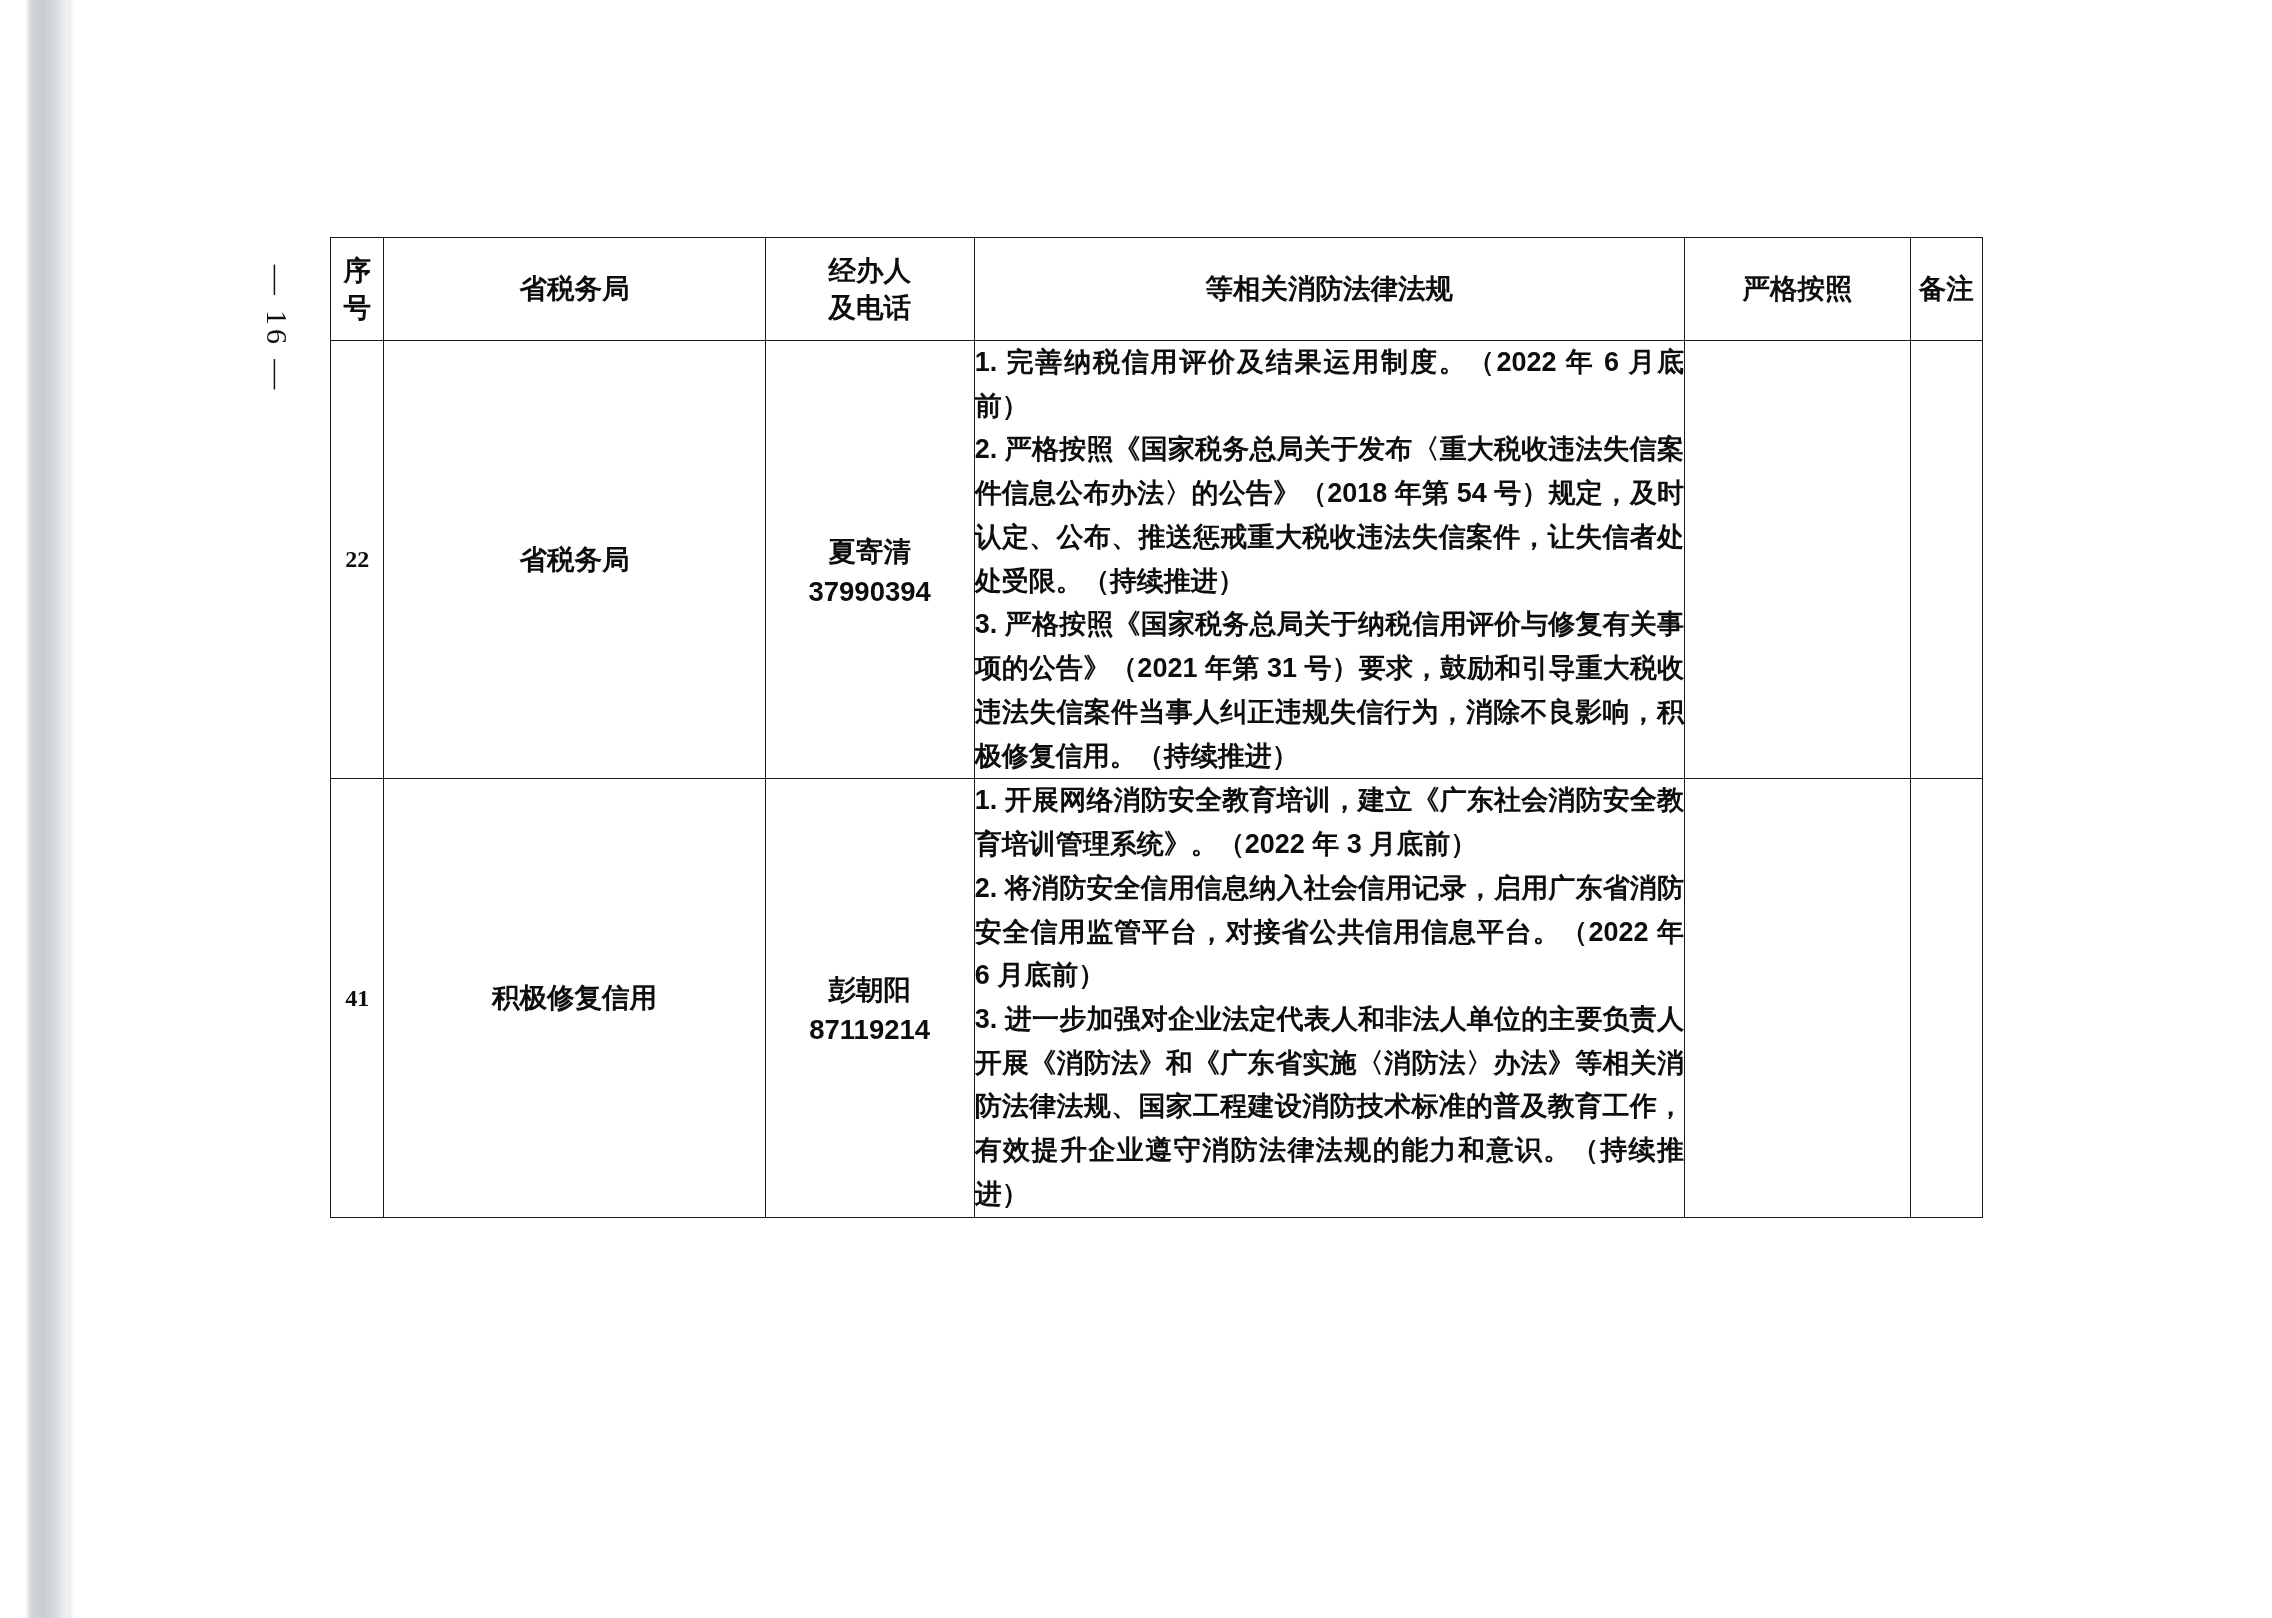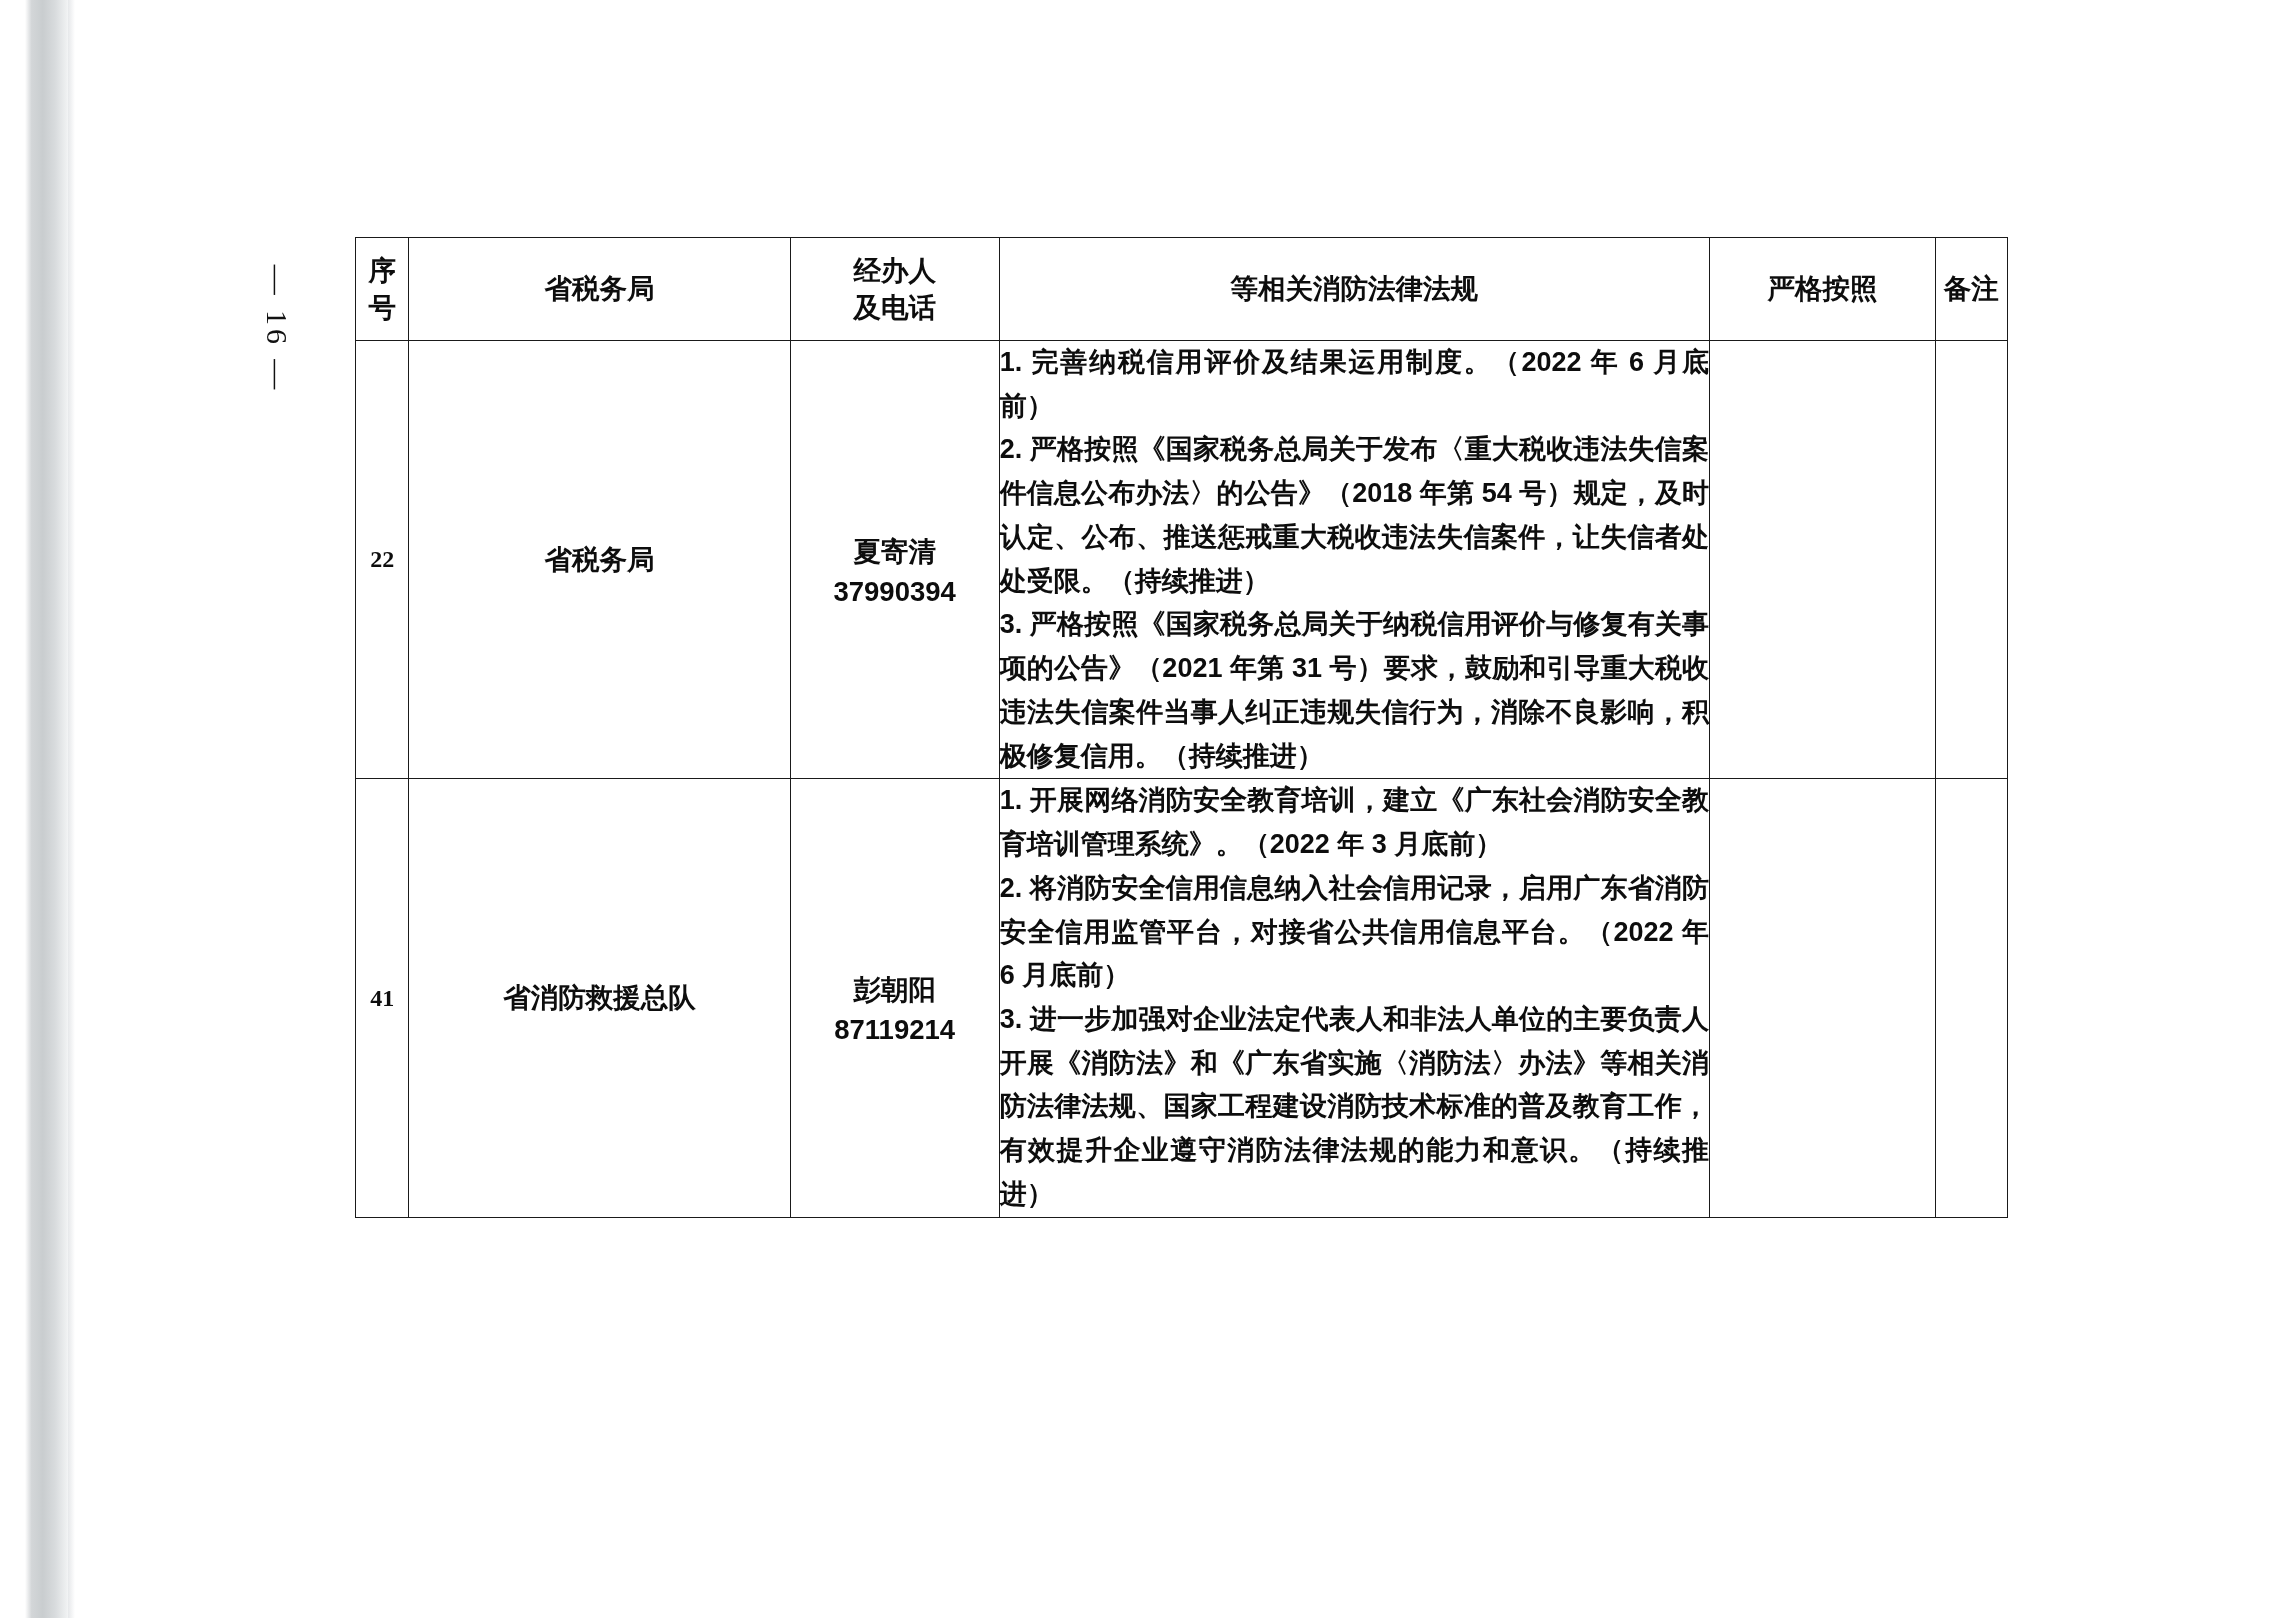--- a/index.html
+++ b/index.html
@@ -58,21 +58,21 @@
     white-space: nowrap;
     font-family: "Liberation Serif", "DejaVu Serif", serif;
     font-size: 30px;
     letter-spacing: 3.9px;
     color: #111111;
   }
 
   
   .doc-table {
     position: absolute;
-    left: 355px;
+    left: 330px;
     top: 237px;
     width: 1653px;
     border-collapse: collapse;
     table-layout: fixed;
     color: #0d0d0d;
   }
   .doc-table td, .doc-table th {
     border: 1.3px solid #1a1a1a;
     vertical-align: middle;
     padding: 0;
@@ -168,21 +168,21 @@
           <p>1. 完善纳税信用评价及结果运用制度。（2022 年 6 月底前）</p>
           <p>2. 严格按照《国家税务总局关于发布〈重大税收违法失信案件信息公布办法〉的公告》（2018 年第 54 号）规定，及时认定、公布、推送惩戒重大税收违法失信案件，让失信者处处受限。（持续推进）</p>
           <p>3. 严格按照《国家税务总局关于纳税信用评价与修复有关事项的公告》（2021 年第 31 号）要求，鼓励和引导重大税收违法失信案件当事人纠正违规失信行为，消除不良影响，积极修复信用。（持续推进）</p>
         </td>
         <td class="cell-center cell-blank"></td>
         <td class="cell-center cell-blank"></td>
       </tr>
 
       <tr>
         <td class="cell-no">41</td>
-        <td class="cell-center">省消防救援总队</td>
+        <td class="cell-center">积极修复信用</td>
         <td class="cell-center">
           <span class="contact-name">彭朝阳</span>
           <span class="contact-phone">87119214</span>
         </td>
         <td class="cell-measure">
           <p>1. 开展网络消防安全教育培训，建立《广东社会消防安全教育培训管理系统》。（2022 年 3 月底前）</p>
           <p>2. 将消防安全信用信息纳入社会信用记录，启用广东省消防安全信用监管平台，对接省公共信用信息平台。（2022 年 6 月底前）</p>
           <p>3. 进一步加强对企业法定代表人和非法人单位的主要负责人开展《消防法》和《广东省实施〈消防法〉办法》等相关消防法律法规、国家工程建设消防技术标准的普及教育工作，有效提升企业遵守消防法律法规的能力和意识。（持续推进）</p>
         </td>
         <td class="cell-center cell-blank"></td>

